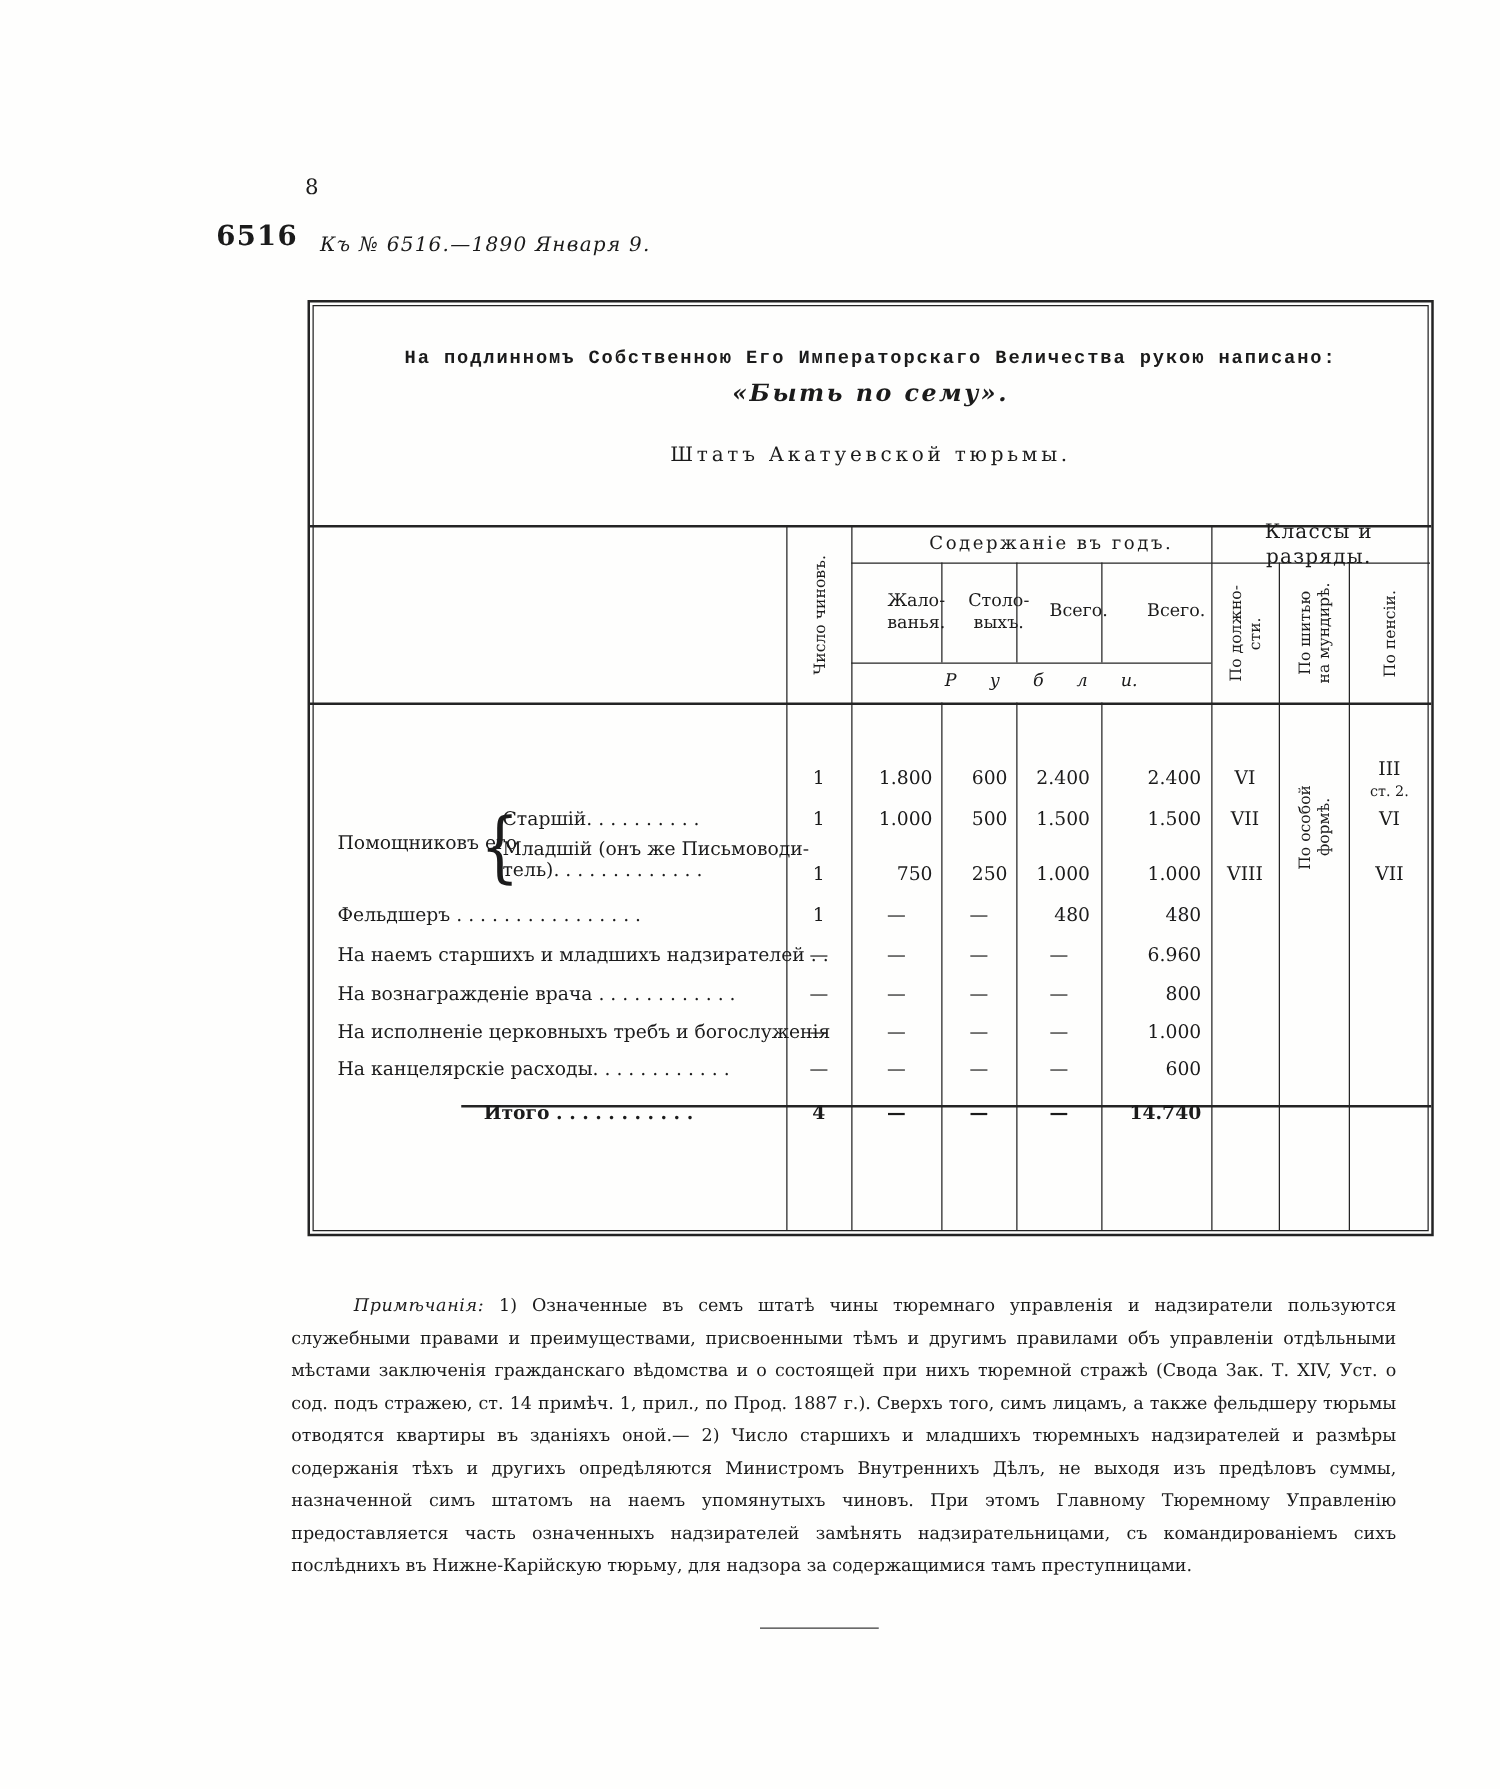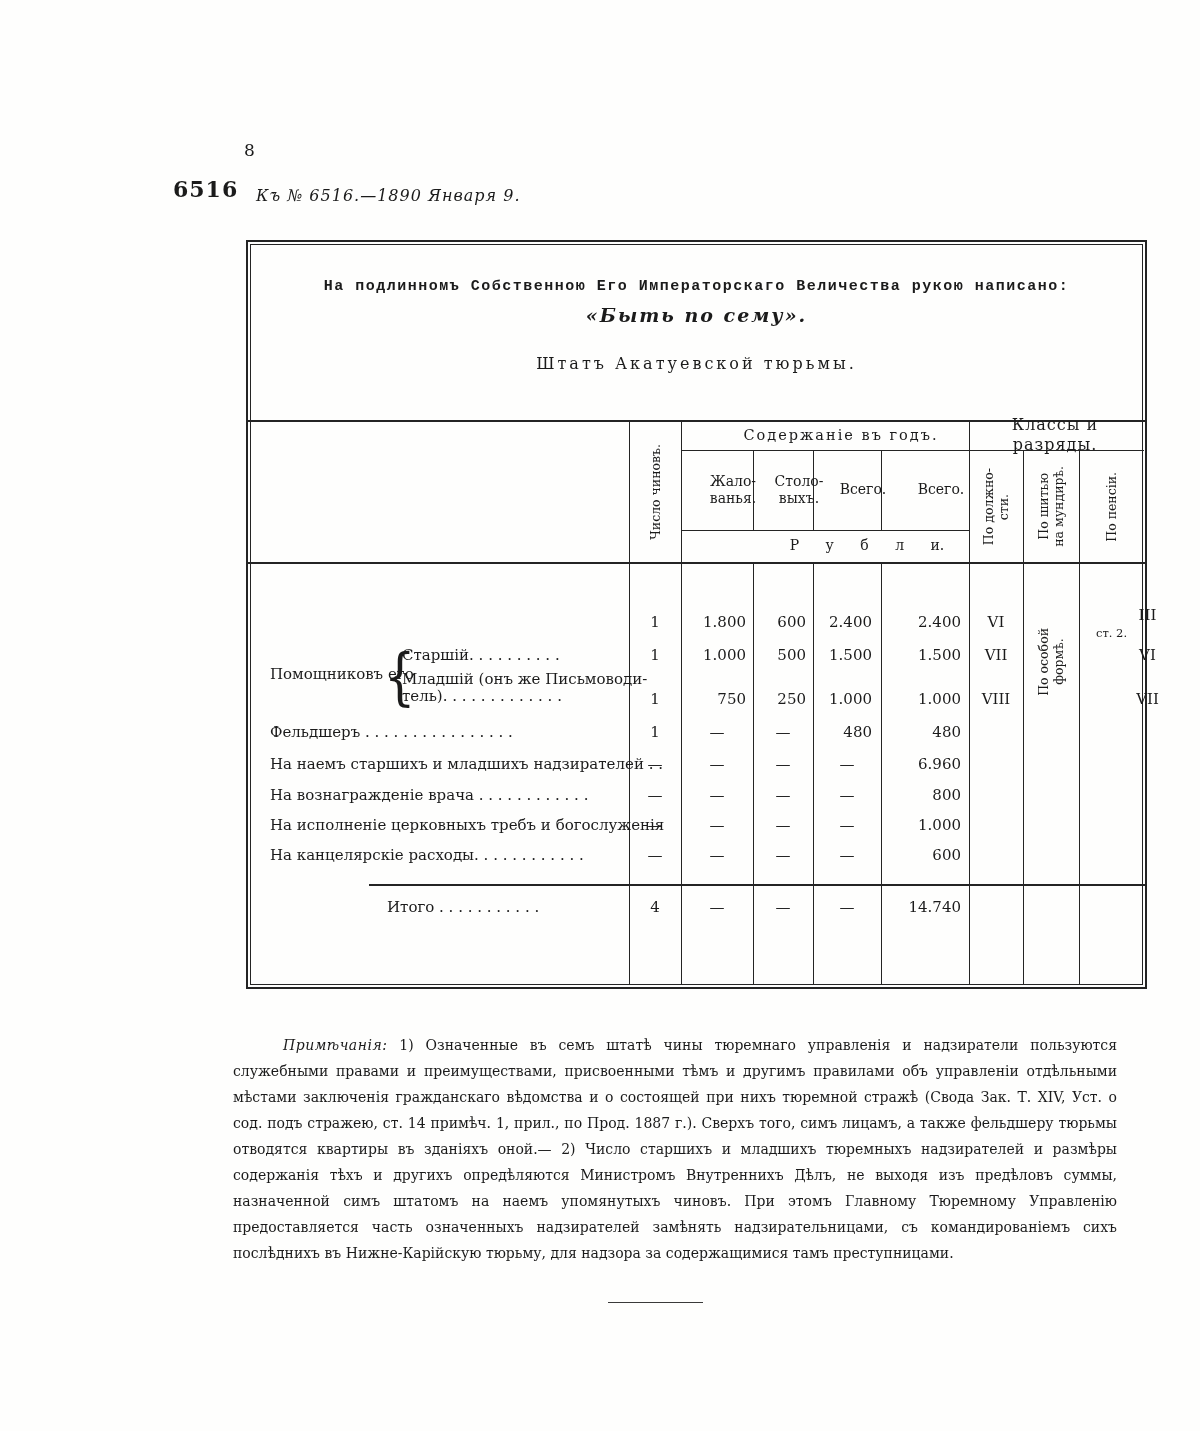--- a/index.html
+++ b/index.html
@@ -32,46 +32,46 @@
   
   .cellbox{position:absolute;display:flex;align-items:center;justify-content:center;
     text-align:center;white-space:pre-line;line-height:1.25;margin-left:16px;}
   .group-soderzh{left:433px;top:179px;width:288px;height:28px;font-size:14.5px;letter-spacing:2px;}
   .group-klassy{left:721px;top:179px;width:140px;height:28px;font-size:16px;letter-spacing:1px;text-align:center;}
   .colname{font-size:14px;}
   .cn-zhal{left:433px;top:210px;width:72px;height:76px;}
   .cn-stol{left:505px;top:210px;width:60px;height:76px;}
   .cn-odn{left:565px;top:210px;width:68px;height:76px;}
   .cn-vsego{left:633px;top:210px;width:88px;height:76px;}
-  .rubli{left:459px;top:289px;width:288px;height:30px;font-size:14px;word-spacing:22px;}
+  .rubli{left:425px;top:289px;width:288px;height:30px;font-size:14px;word-spacing:22px;font-style:italic;}
   .vcell{position:absolute;display:flex;align-items:center;justify-content:center;}
   .vtext{writing-mode:vertical-rl;transform:rotate(180deg);white-space:pre-line;
     text-align:center;font-size:12.5px;line-height:1.2;}
   .vc-chislo{left:381px;top:181px;width:52px;height:137px;}
   .vc-dolzh{left:721px;top:211px;width:54px;height:107px;}
   .vc-shityu{left:775px;top:211px;width:56px;height:107px;}
   .vc-pens{left:831px;top:211px;width:65px;height:107px;}
   .vc-osoboy{left:775px;top:350px;width:56px;height:140px;}
   
   .cell{position:absolute;height:26px;line-height:26px;font-size:15px;box-sizing:border-box;}
   .c-label{left:22px;width:352px;white-space:nowrap;}
   .c-sublabel{left:154px;width:220px;white-space:nowrap;}
   .c-num{left:381px;width:52px;text-align:center;}
   .c-zhal{left:433px;width:72px;text-align:right;padding-right:7px;}
   .c-stol{left:505px;width:60px;text-align:right;padding-right:7px;}
   .c-odn{left:565px;width:68px;text-align:right;padding-right:9px;}
   .c-vsego{left:633px;width:88px;text-align:right;padding-right:8px;}
   .c-dolzh{left:721px;width:54px;text-align:center;}
-  .c-pens{left:831px;width:65px;text-align:center;margin-left:36px;}
+  .c-pens{left:831px;width:65px;text-align:center;}
   .num.dash{text-align:center;padding-right:0;}
   .r0{top:367px}.r1{top:400px}.r2{top:444px}
   .r2a{top:428px;height:18px;line-height:18px;}
   .r2b{top:445px;height:18px;line-height:18px;}
   .r3{top:477px}.r4{top:509px}.r5{top:540px}.r6{top:570px}.r7{top:600px}
-  .ritogo{top:652px;font-weight:400;}
+  .ritogo{top:635px;font-weight:700;}
   .group-label{left:22px;top:419px;height:26px;line-height:26px;font-size:15px;white-space:nowrap;text-align:center;}
   .brace{left:132px;top:398px;font-size:62px;line-height:74px;font-weight:400;
     font-family:"DejaVu Serif",serif;color:#1b1b1b;transform:scaleX(.8);}
   .pens-note{left:831px;top:384px;width:65px;text-align:center;font-size:11.5px;height:14px;line-height:14px;}
   .pens-main0{top:364px;height:18px;line-height:18px;}
   
   .notes{left:233px;top:1018px;width:884px;font-size:14px;line-height:26px;
     text-align:justify;text-indent:50px;}
   .notes .lead{font-style:italic;letter-spacing:.5px;}
   .end-rule{left:608px;top:1302px;width:95px;height:1px;background:#3a3a3a;}

